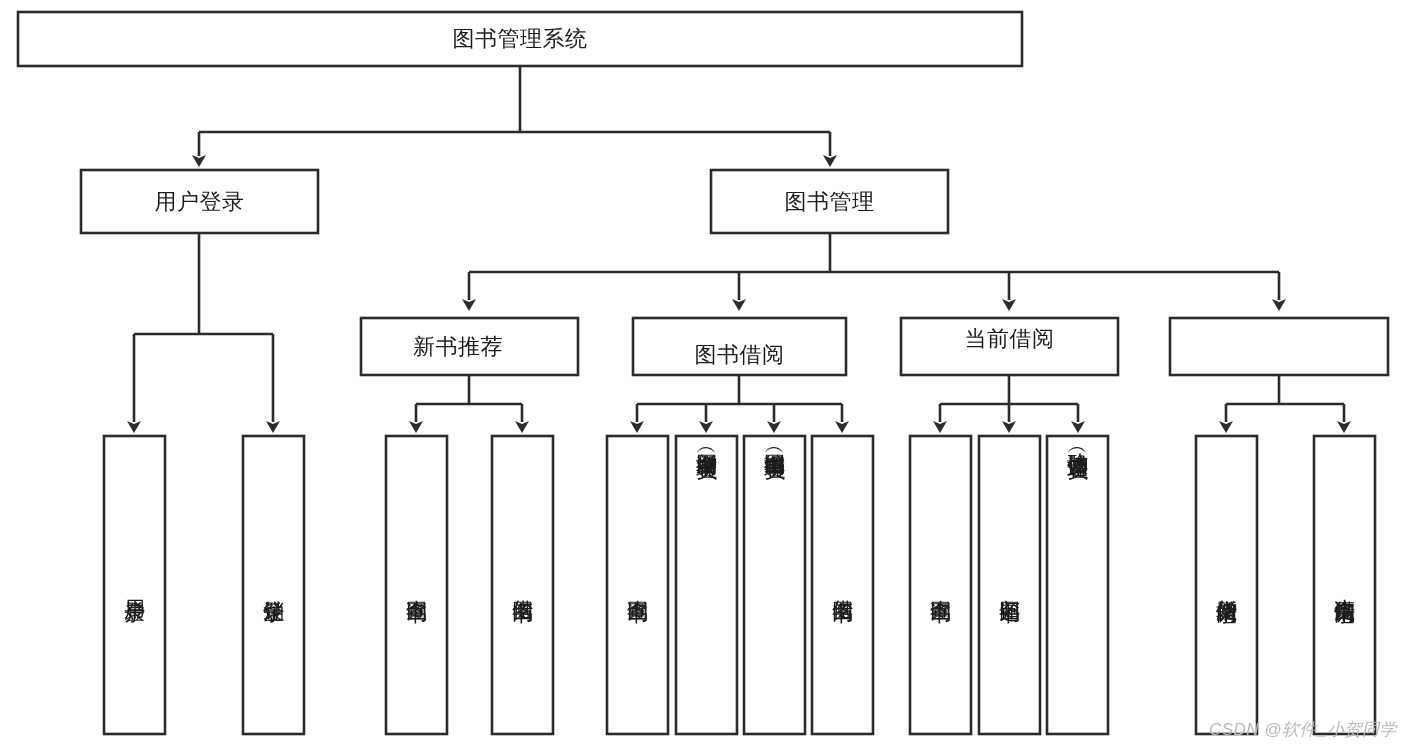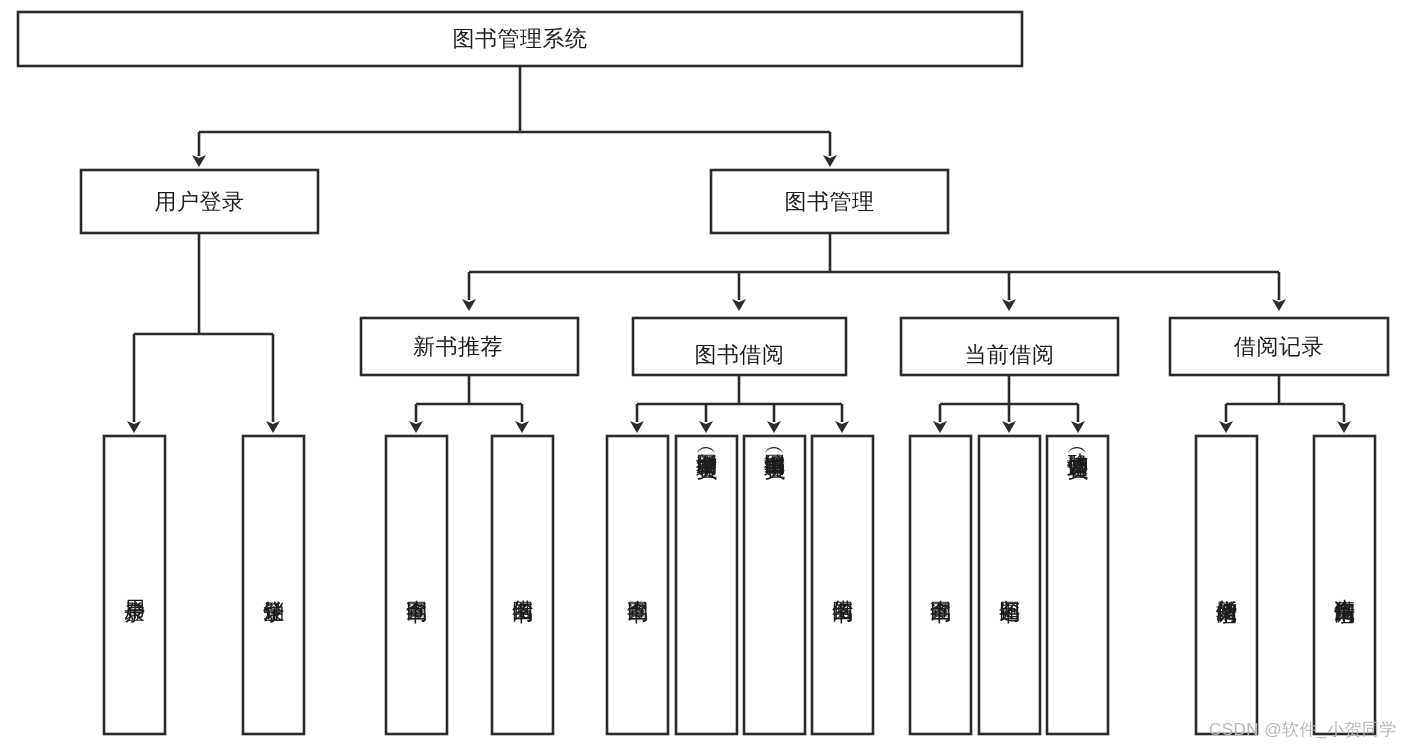--- a/index.html
+++ b/index.html
@@ -74,20 +74,21 @@
   }
   #watermark {
     position: absolute;
     right: 8px;
     bottom: 6px;
     font-family: "Liberation Sans", "DejaVu Sans", sans-serif;
     font-size: 17px;
     color: #b9b9b9;
     white-space: nowrap;
     letter-spacing: 0.5px;
+    font-style: italic;
   }
 </style>
 </head>
 <body>
 
 <div id="diagram-root">
 
   <svg width="1405" height="747" viewBox="0 0 1405 747">
     <defs>
       <marker id="arrow" markerWidth="12" markerHeight="14" refX="1" refY="7" orient="auto" markerUnits="userSpaceOnUse">
@@ -179,25 +180,22 @@
   <div class="horiz-wrap" style="left:711px; top:170px; width:237px; height:63px;border-radius:9px;">
     <span class="horiz-text">图书管理</span>
   </div>
 
   <div class="horiz-wrap" style="left:361px; top:318px; width:194px; height:57px;">
     <span class="horiz-text">新书推荐</span>
   </div>
   <div class="horiz-wrap" style="left:633px; top:326px; width:213px; height:57px;">
     <span class="horiz-text">图书借阅</span>
   </div>
-  <div class="horiz-wrap" style="left:901px; top:334px; width:217px; height:42px;">
+  <div class="horiz-wrap" style="left:901px; top:318px; width:217px; height:42px;">
     <span class="horiz-text">当前借阅</span>
-  </div>
-  <div class="horiz-wrap" style="left:1170px; top:318px; width:218px; height:57px;">
-    <span class="horiz-text">借阅记录</span>
   </div>
 
   <div class="vert-wrap" style="left:104px; top:436px; width:61px; height:298px;">
     <span class="vert-text">用户登录</span>
   </div>
   <div class="vert-wrap" style="left:243px; top:436px; width:61px; height:298px;">
     <span class="vert-text">注销登录</span>
   </div>
 
   <div class="vert-wrap" style="left:386px; top:436px; width:61px; height:298px;">

